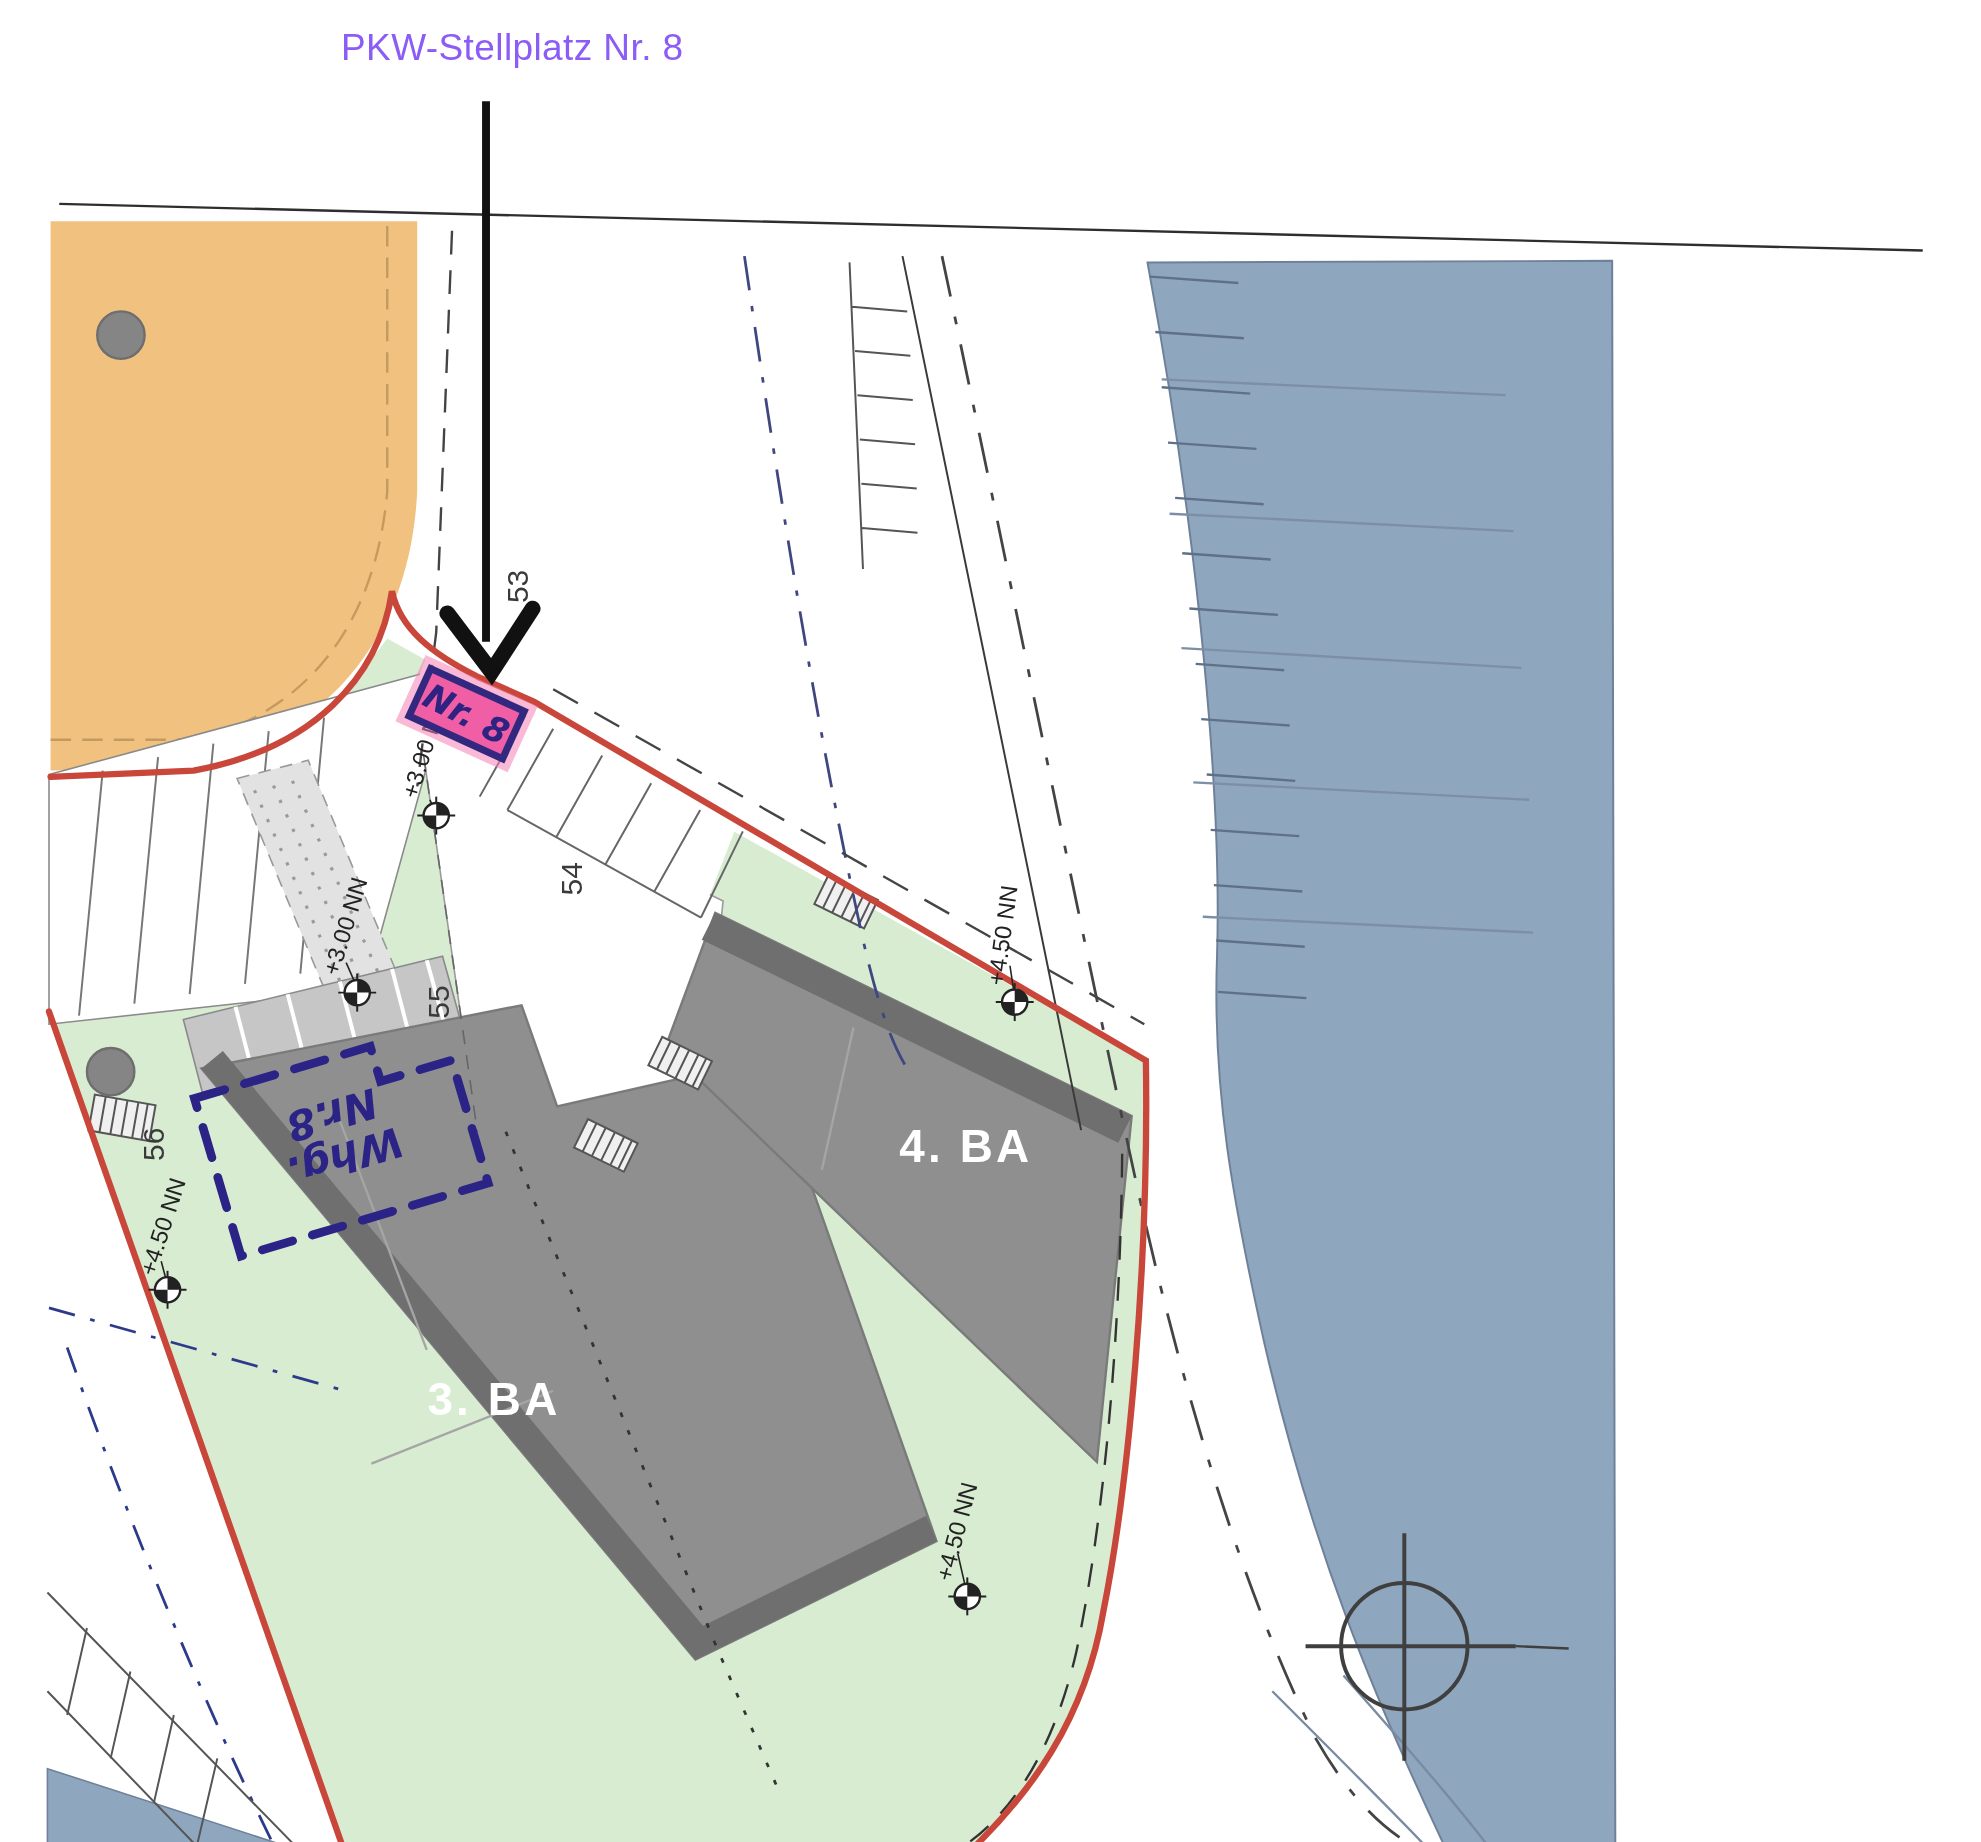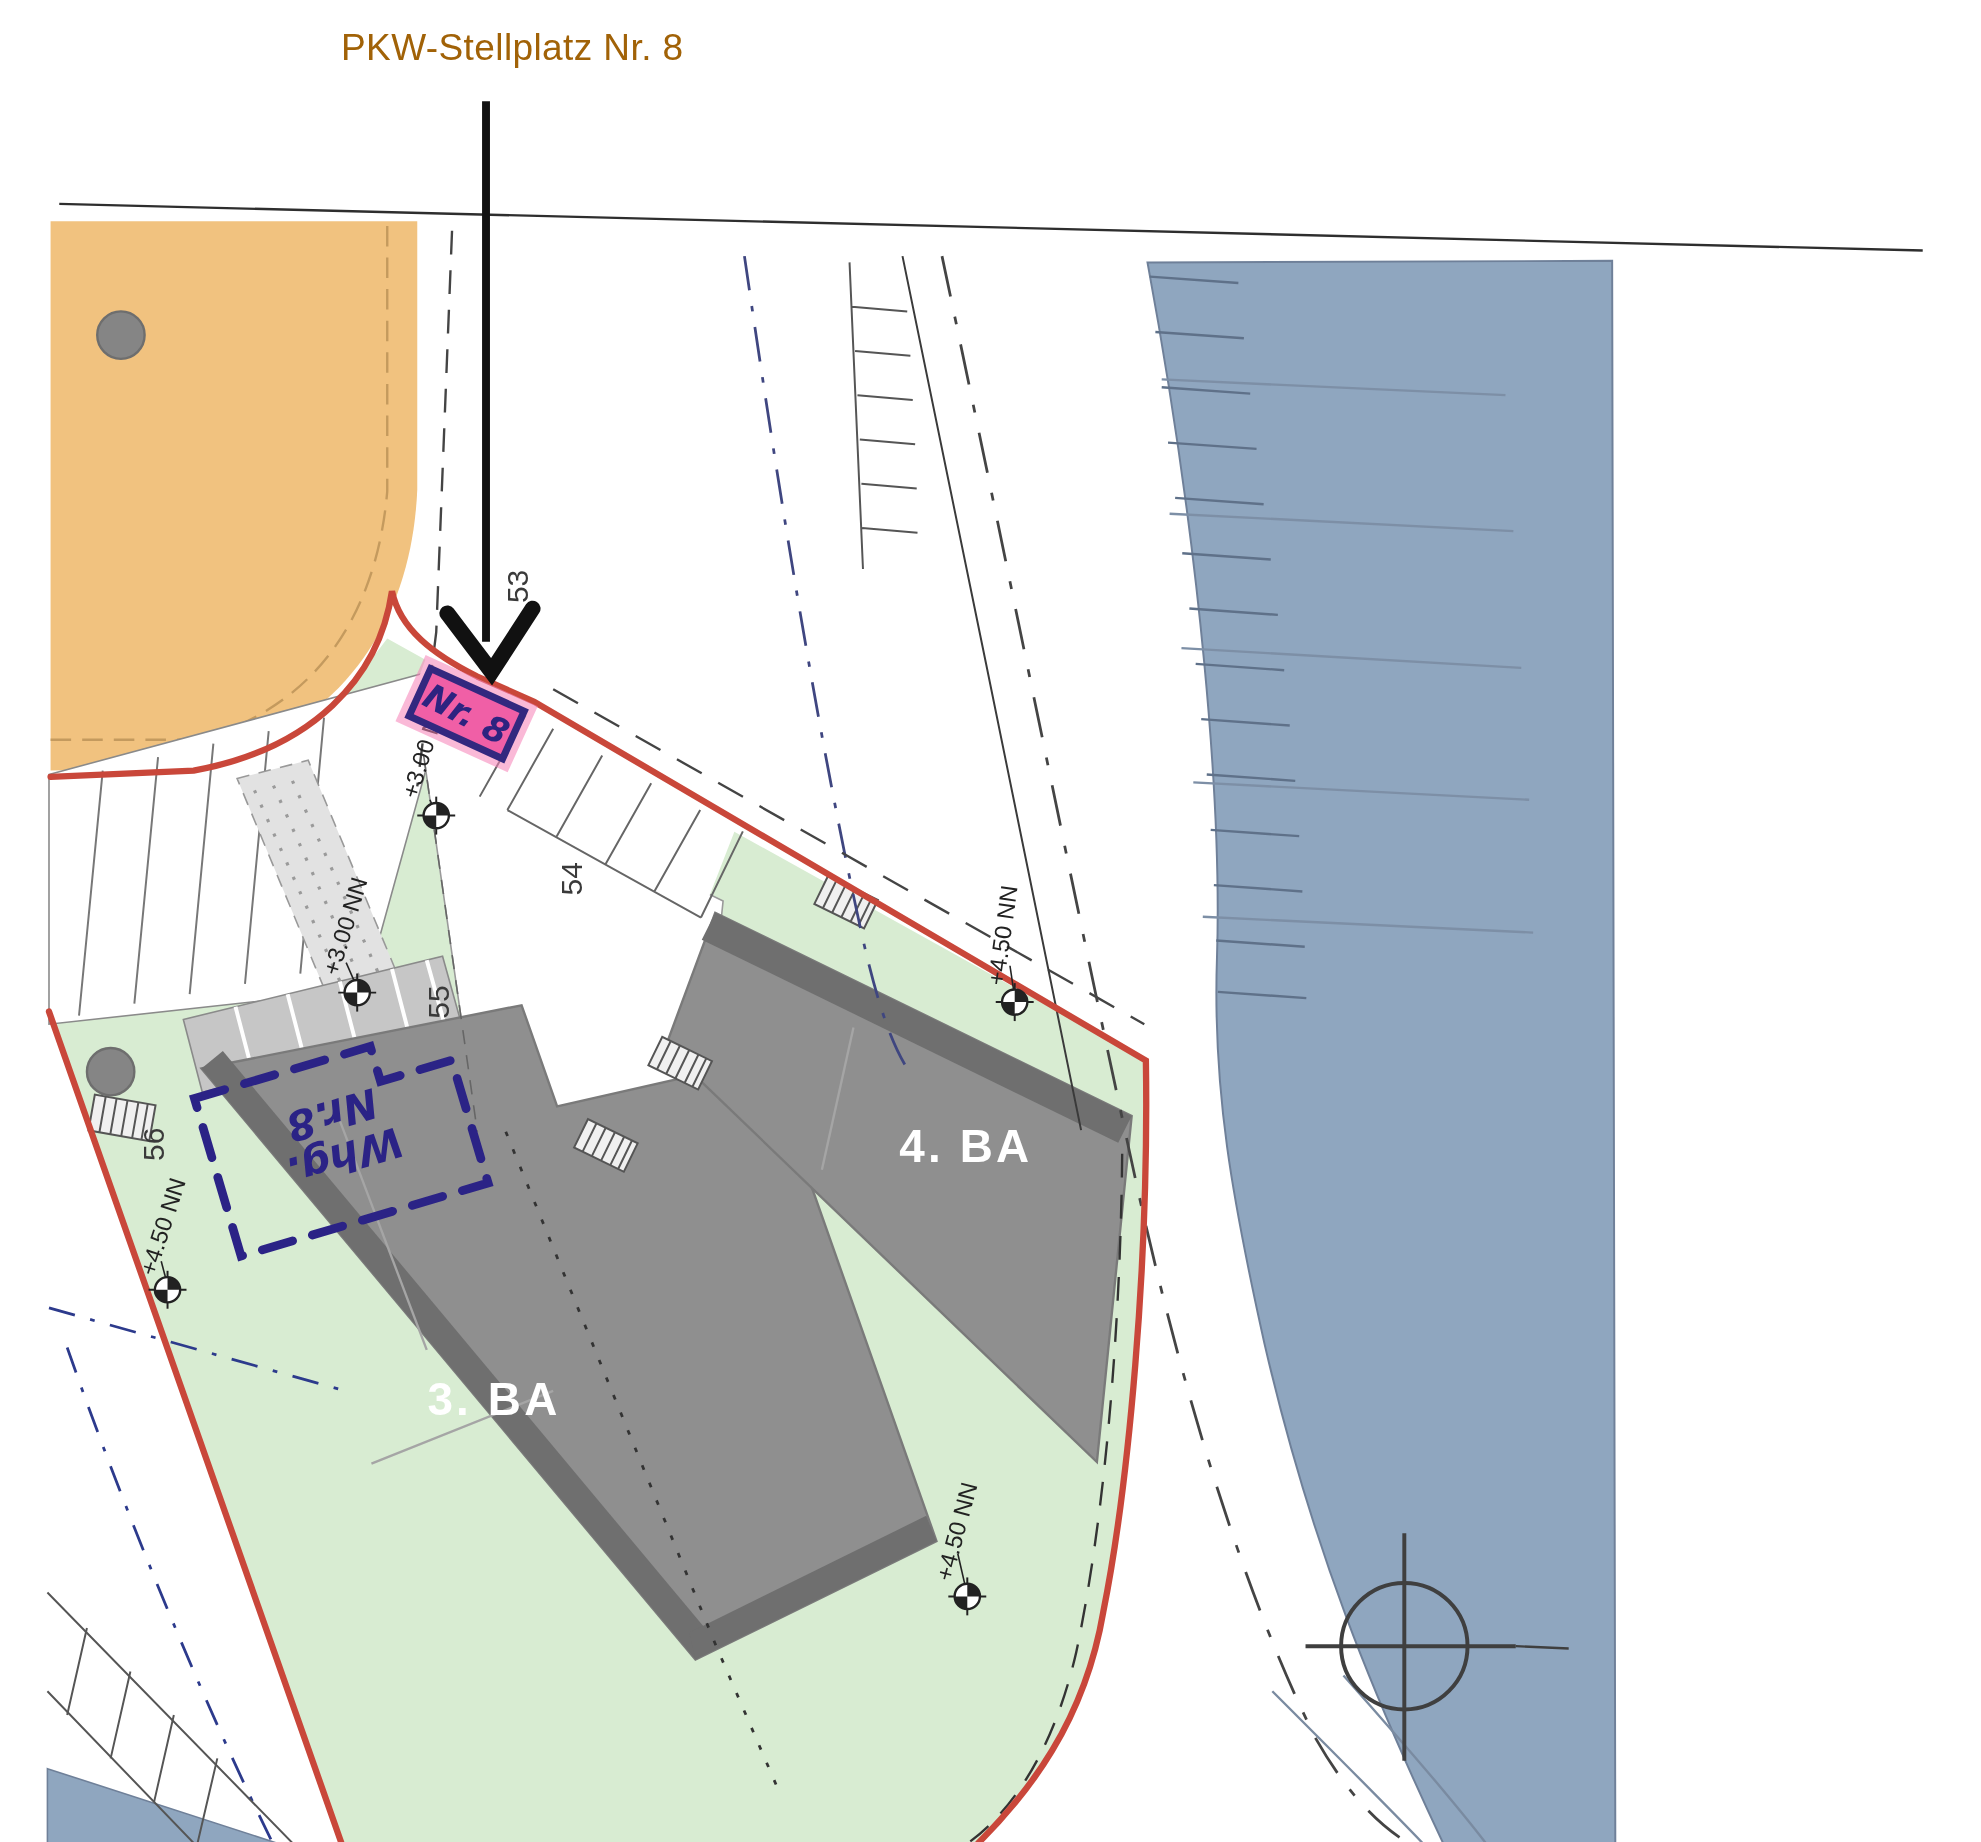--- a/index.html
+++ b/index.html
@@ -1,19 +1,19 @@
 <!DOCTYPE html>
 <html style="font-size:12.6px"><head>
 <meta charset="utf-8">
 <style>
   html,body{margin:0;padding:0;background:#ffffff;}
   .page{position:relative;width:1982px;height:1843px;background:#ffffff;overflow:hidden;
         font-family:"Liberation Sans",sans-serif;}
   .plan{position:absolute;left:0;top:0;width:1982px;height:1843px;}
-  .title{position:absolute;left:341px;top:27px;font-size:37px;color:#a16207;
+  .title{position:absolute;left:341px;top:27px;font-size:37px;color:#8b5cf6;
          letter-spacing:0.4px;white-space:nowrap;}
   svg text{font-family:"Liberation Sans",sans-serif;}
   .hand{font-family:"DejaVu Sans",sans-serif;font-style:italic;font-weight:bold;}
 </style>
 </head>
 <body>
 
 <div class="page">
 
 <svg class="plan" viewBox="0 0 2508 2332">

